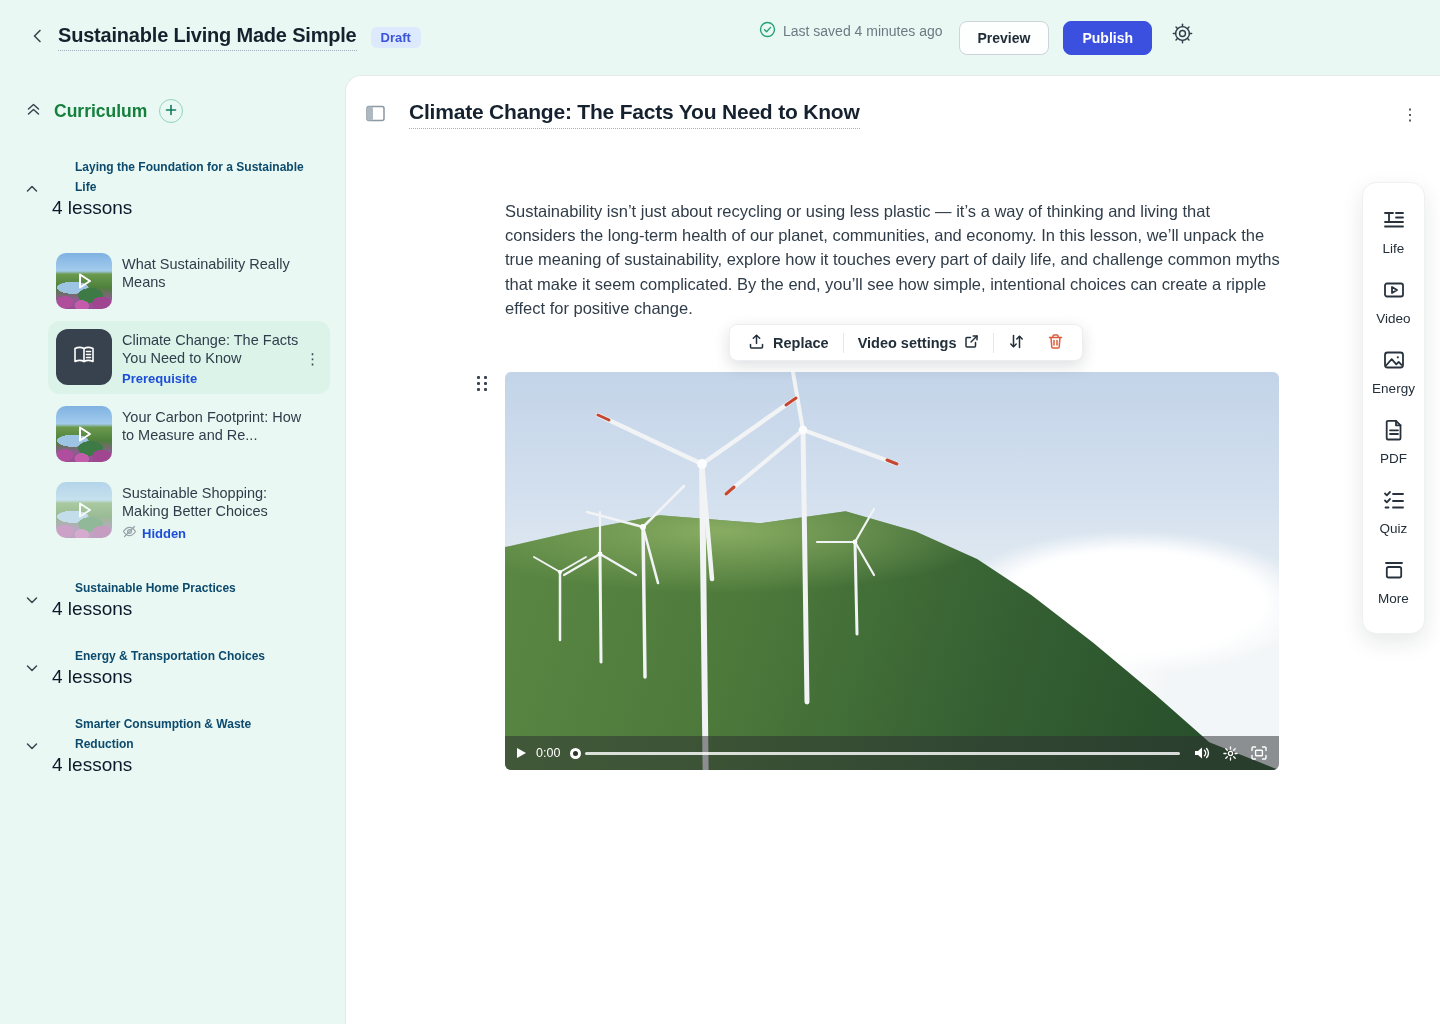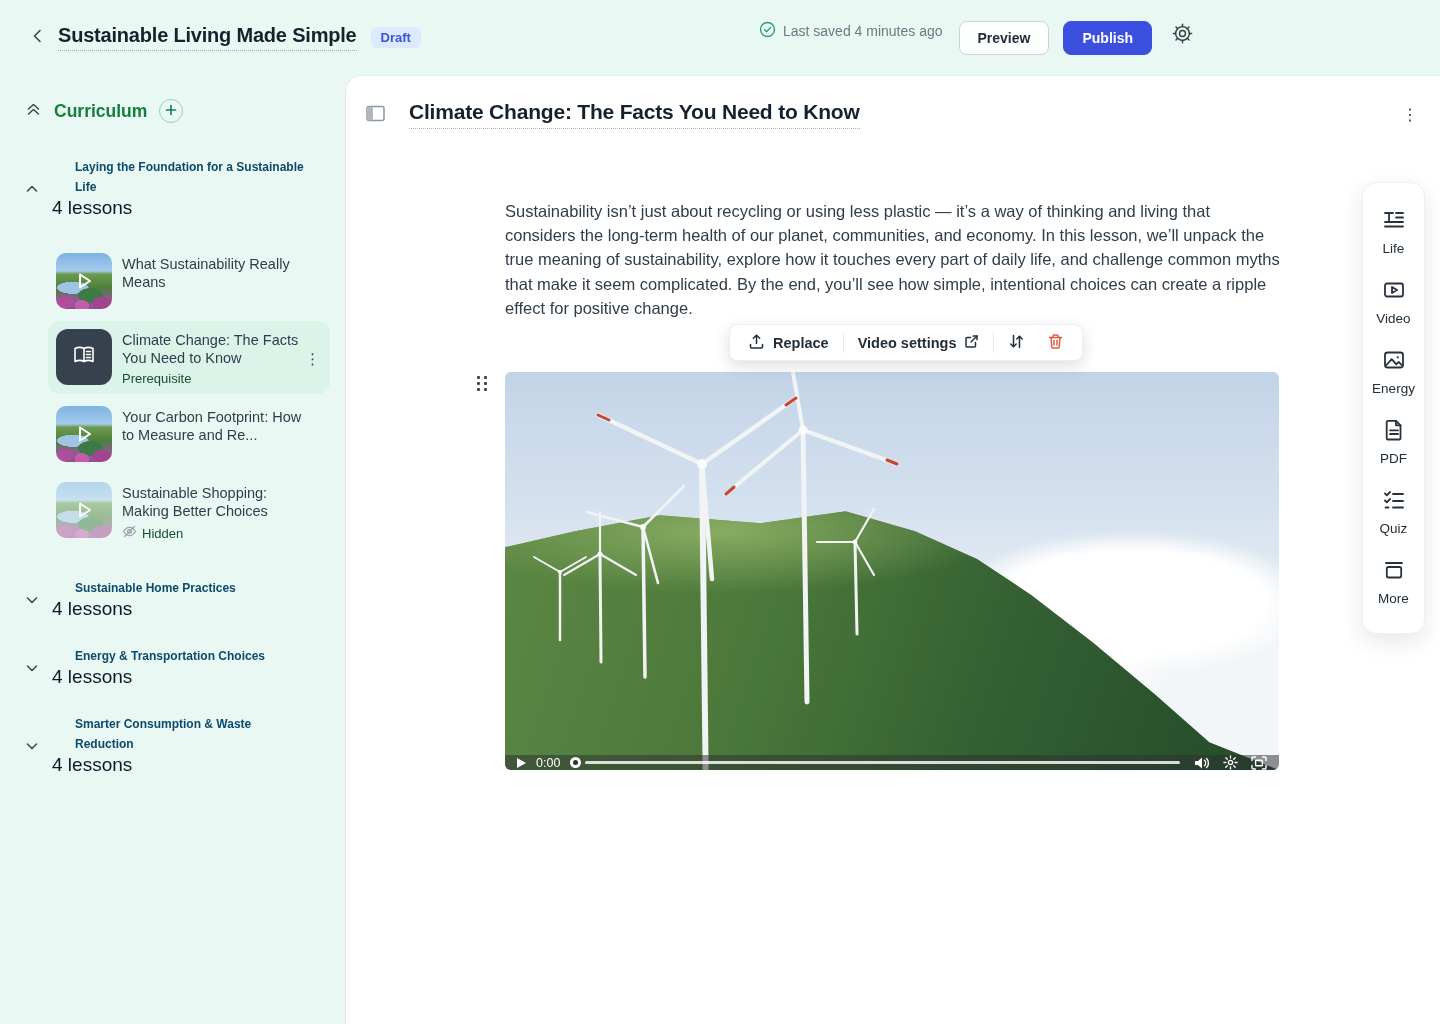--- a/index.html
+++ b/index.html
@@ -46,21 +46,21 @@
       radial-gradient(16px 11px at 82% 90%, #a04590 0 60%, transparent 61%),
       radial-gradient(20px 12px at 62% 76%, #3e7a45 0 62%, transparent 63%),
       radial-gradient(26px 10px at 30% 62%, #9ec4e4 0 60%, transparent 61%),
       linear-gradient(180deg, #7fb2e2 0%, #a3cbec 32%, #6b9a4e 38%, #4e7f3c 62%, #8a5f8e 82%, #984e92 100%); }
   .thumb.dimmed { opacity:.5; }
   .thumb .play-ov { position:absolute; inset:0; display:flex; align-items:center; justify-content:center; }
   .reading-tile { width:56px; height:56px; border-radius:12px; flex-shrink:0; background:#37424e;
     display:flex; align-items:center; justify-content:center; }
   .lesson-text { padding-top:2px; }
   .lesson-title { font-size:14.5px; font-weight:500; color:#2f3e4a; line-height:18px; max-width:185px; }
-  .lesson-note { font-size:13px; color:#14532d; margin-top:4px; display:flex; align-items:center; gap:5px; }
+  .lesson-note { font-size:13px; color:#1d4ed8; margin-top:4px; display:flex; align-items:center; gap:5px;font-weight:bold; }
   .lesson-kebab { position:absolute; right:10px; top:50%; transform:translateY(-50%); border:none; background:transparent;
     cursor:pointer; font-size:15px; color:#3c4650; letter-spacing:0; line-height:1; }
 
   
   .main-panel { position:absolute; left:345px; top:75px; right:0; bottom:0; background:#ffffff;
     border:1px solid #e7eaec; border-right:none; border-bottom:none; border-top-left-radius:16px; }
   .lesson-head { position:absolute; left:18px; right:22px; top:24px; display:flex; align-items:center; }
   .panel-toggle { border:none; background:transparent; cursor:pointer; display:flex; padding:2px; }
   .main-lesson-title { margin-left:22px; font-size:21px; font-weight:700; color:#15212e; letter-spacing:-.2px;
     border-bottom:1.5px dotted #a8b4bd; padding-bottom:4px; }
@@ -88,21 +88,21 @@
       radial-gradient(46% 38% at 42% 52%, #fdfdfe 0 48%, rgba(255,255,255,0) 70%),
       radial-gradient(52% 44% at 86% 62%, #f3f6f8 0 52%, rgba(255,255,255,0) 72%),
       radial-gradient(36% 30% at 24% 78%, #eef1f4 0 48%, rgba(255,255,255,0) 70%);
     filter:blur(3px); }
   .hill { position:absolute; inset:0;
     background:
       radial-gradient(60% 26% at 28% 40%, rgba(146,180,104,.85) 0%, rgba(146,180,104,0) 60%),
       linear-gradient(108deg, #5d8a45 0%, #4d7a3b 35%, #356033 65%, #234a28 100%);
     clip-path:polygon(0 44%, 9% 40%, 20% 36%, 33% 38%, 44% 35%, 53% 40%, 61% 47%, 68% 56%, 76% 68%, 84% 81%, 91% 93%, 100% 100%, 0 100%); }
   .turbines { position:absolute; inset:0; }
-  .player-bar { position:absolute; left:0; right:0; bottom:0; height:15px; display:flex; align-items:center;
+  .player-bar { position:absolute; left:0; right:0; bottom:0; height:34px; display:flex; align-items:center;
     gap:10px; padding:0 12px; background:rgba(46,48,50,.52); }
   .play-tri { width:0; height:0; border-left:9px solid #fff; border-top:5.5px solid transparent;
     border-bottom:5.5px solid transparent; cursor:pointer; }
   .time { font-size:12.5px; color:#fff; }
   .knob { width:11px; height:11px; border-radius:50%; border:3px solid #fff; background:rgba(0,0,0,.35);
     flex-shrink:0; cursor:pointer; }
   .progress { flex:1; height:3px; background:rgba(255,255,255,.82); border-radius:2px; margin-left:-6px; cursor:pointer; }
   .pb-icons { display:flex; align-items:center; gap:13px; margin-left:4px; }
   .pb-icons > span { display:flex; cursor:pointer; }
 

